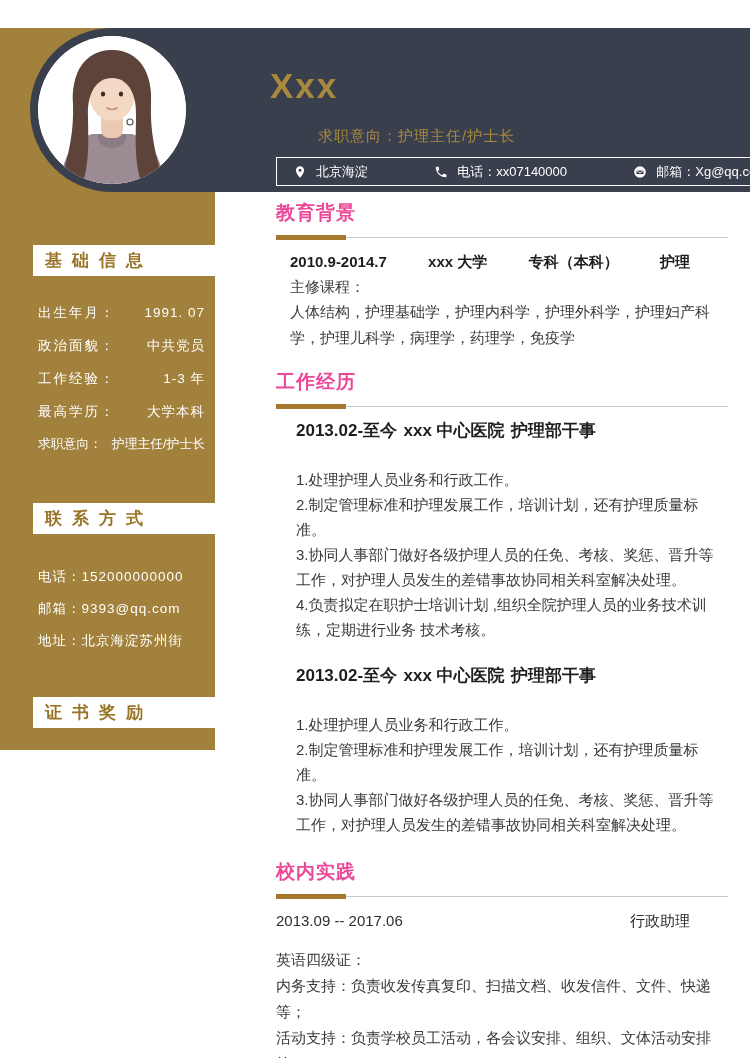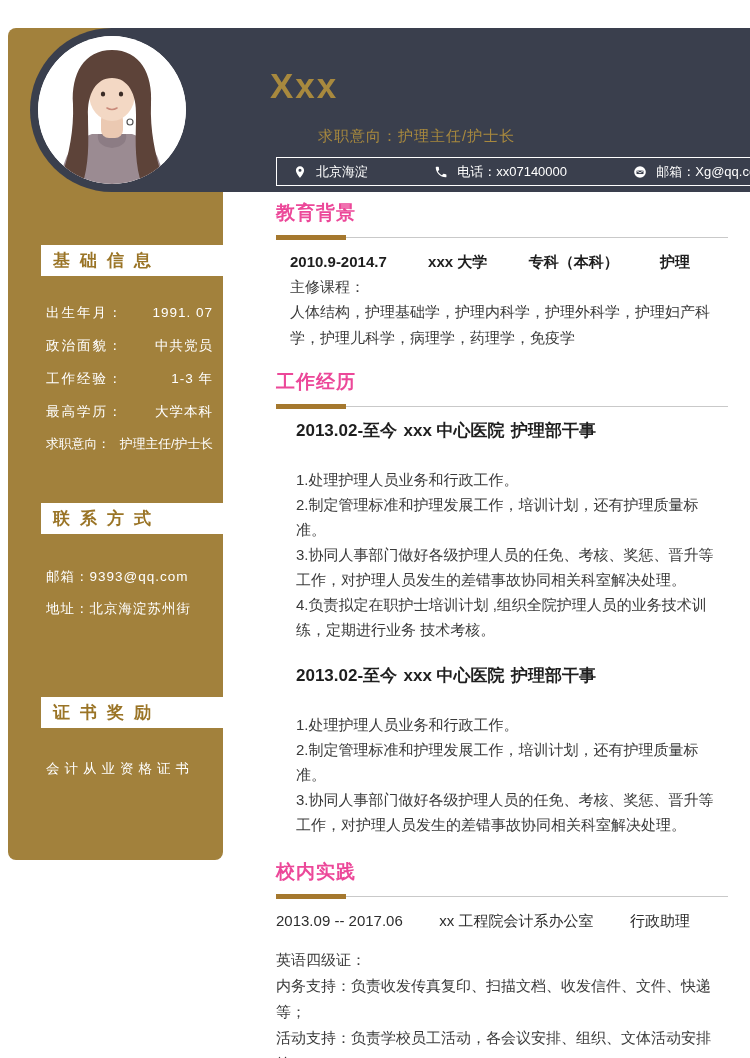--- a/index.html
+++ b/index.html
@@ -4,21 +4,21 @@
 <style>
   html,body{margin:0;padding:0;}
   body{
     width:750px;height:1058px;position:relative;background:#ffffff;
     font-family:"Liberation Sans","DejaVu Sans",sans-serif;
     -webkit-font-smoothing:antialiased;overflow:hidden;
   }
   .abs{position:absolute;}
 
   
-  .sidebar{left:8px;top:28px;width:215px;height:832px;background:#A2813C;border-radius:8px;}
+  .sidebar{left:0;top:28px;width:215px;height:722px;background:#A2813C;}
   .side-head{
     position:absolute;left:33px;width:197px;height:31px;background:#ffffff;
     color:#9A7426;font-weight:bold;font-size:17px;letter-spacing:10px;
     line-height:31px;padding-left:12px;box-sizing:border-box;white-space:nowrap;
   }
   .side-rows{position:absolute;left:38px;right:10px;color:#ffffff;font-size:13.5px;}
   .kv-row{display:flex;justify-content:space-between;align-items:center;height:33px;white-space:nowrap;}
   .kv-row .k{letter-spacing:2px;}
   .kv-row .v{letter-spacing:1px;}
   .plain-row{height:32px;line-height:32px;letter-spacing:1px;white-space:nowrap;}
@@ -95,20 +95,21 @@
     <div class="kv-row" style="font-size:12.8px;">
       <span class="k" style="letter-spacing:0;">求职意向：</span>
       <span class="v" style="letter-spacing:0;">护理主任/护士长</span>
     </div>
   </div>
 
   <div class="side-head" style="top:475px;">
     <span>联系方式</span>
   </div>
   <div class="side-rows" style="top:533px;">
+    <div class="plain-row">电话：152000000000</div>
     <div class="plain-row">邮箱：9393@qq.com</div>
     <div class="plain-row">地址：北京海淀苏州街</div>
   </div>
 
   <div class="side-head" style="top:669px;">
     <span>证书奖励</span>
   </div>
   <div class="side-rows" style="top:725px;">
     <div class="cert-row" style="letter-spacing:5px;">会计从业资格证书</div>
   </div>
@@ -212,21 +213,20 @@
   </div>
 
   <div class="mt22">
     <h2 class="sec-title">校内实践</h2>
     <div class="sec-rule">
         <div class="thin"></div>
         <div class="thick"></div>
       </div>
     <div class="prac-line mt6">
       <span>2013.09 -- 2017.06</span>
-      <span>xx 工程院会计系办公室</span>
       <span>行政助理</span>
     </div>
     <div class="prac-desc mt14">英语四级证：</div>
     <div class="prac-desc">内务支持：负责收发传真复印、扫描文档、收发信件、文件、快递等；</div>
     <div class="prac-desc">活动支持：负责学校员工活动，各会议安排、组织、文体活动安排等；</div>
   </div>
 
 </div>
 
 </body></html>

